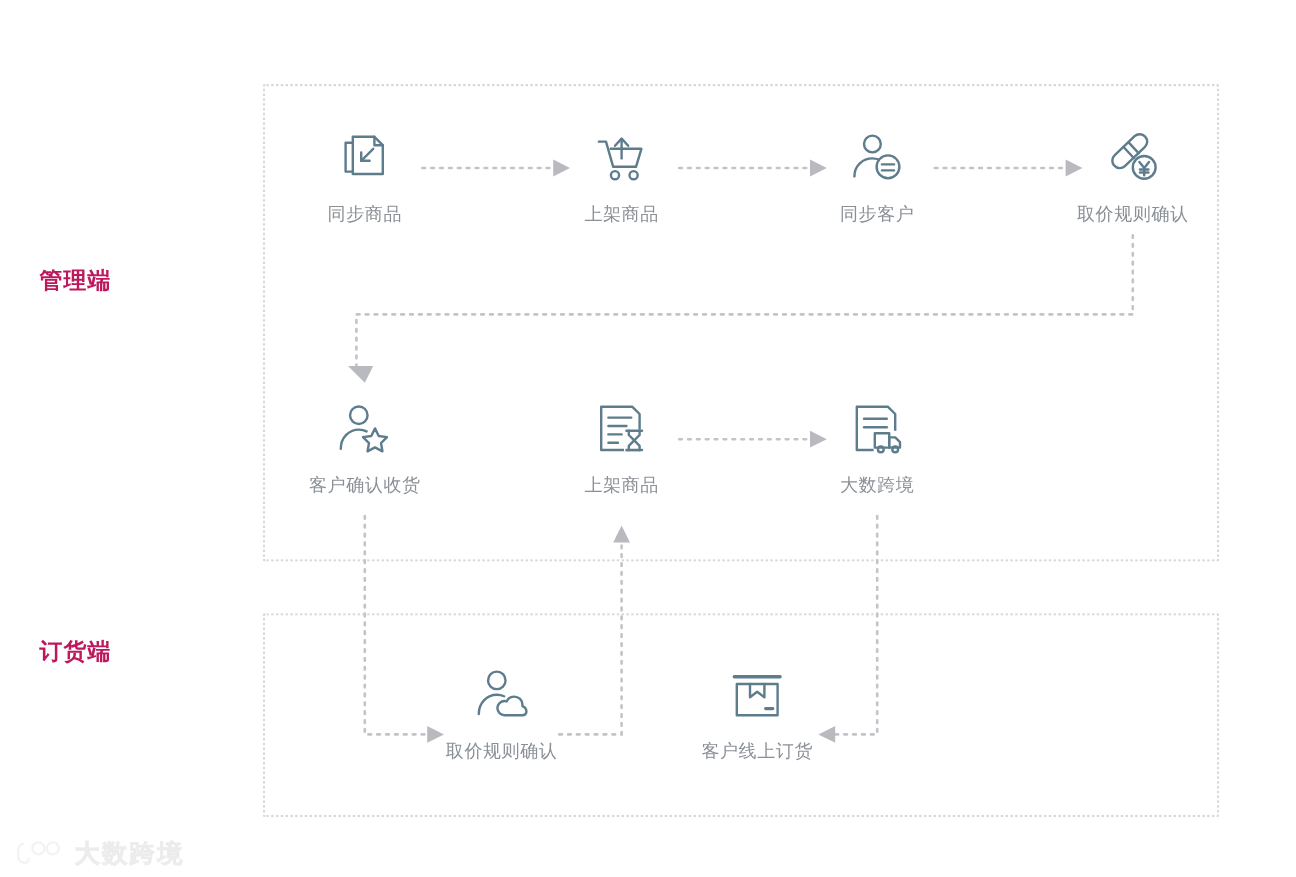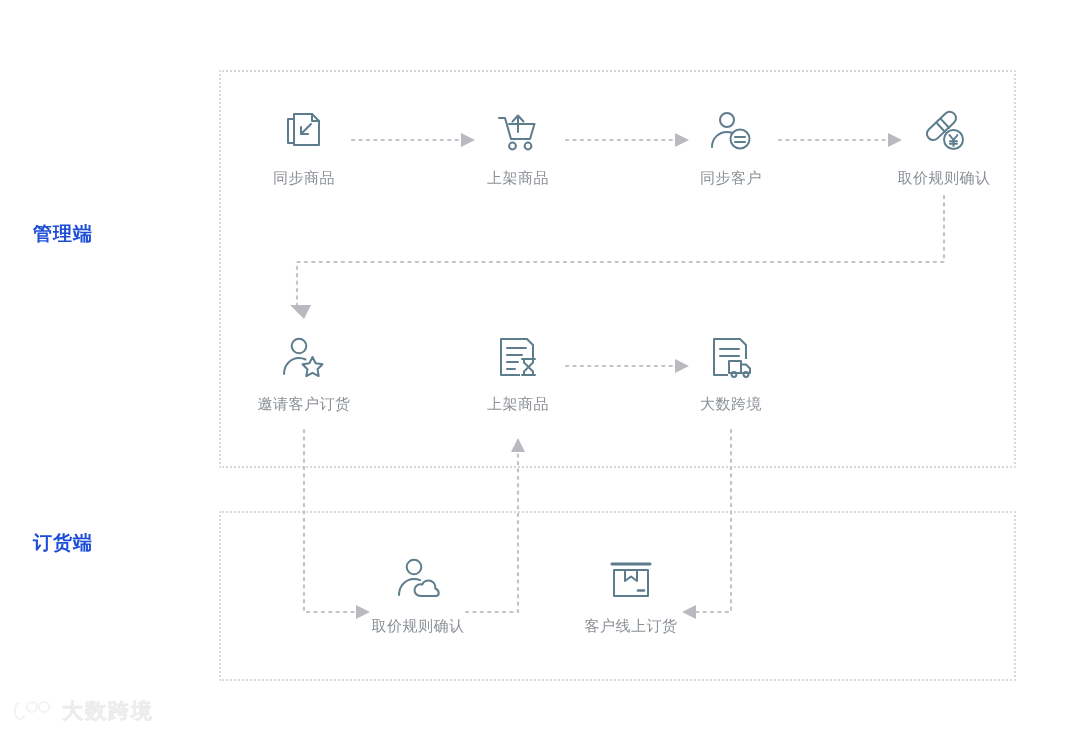--- a/index.html
+++ b/index.html
@@ -19,21 +19,21 @@
     background:transparent;
   }
   #zone-admin{left:219px;top:70px;width:797px;height:398px;}
   #zone-order{left:219px;top:511px;width:797px;height:170px;}
 
   
   .zone-label{
     position:absolute;
     font-size:19px;
     font-weight:bold;
-    color:#1d4ed8;
+    color:#be185d;
     letter-spacing:1px;
     white-space:nowrap;
   }
   #label-admin{left:33px;top:221px;}
   #label-order{left:33px;top:530px;}
 
   
   .node{
     position:absolute;
     width:132px;
@@ -203,21 +203,21 @@
   <div class="node" style="left:304px;top:330px;">
     <div class="ico">
       <svg width="50" height="50" viewBox="0 0 50 50">
         <g class="lineicon">
           <circle cx="20" cy="13" r="7.3"></circle>
           <path d="M5 41 c0 -9.5 7 -16 15 -16 c2.4 0 4.6 .5 6.5 1.5"></path>
           <path d="M33.5 24 l3.1 6.3 l6.9 1 l-5 4.9 l1.2 6.9 l-6.2 -3.3 l-6.2 3.3 l1.2 -6.9 l-5 -4.9 l6.9 -1 z" fill="#fff"></path>
         </g>
       </svg>
     </div>
-    <div class="cap">邀请客户订货</div>
+    <div class="cap">客户确认收货</div>
   </div>
 
   <div class="node" style="left:518px;top:330px;">
     <div class="ico">
       <svg width="50" height="50" viewBox="0 0 50 50">
         <g class="lineicon">
           <path d="M8 6 h26 l6 6 v30 H8 z"></path>
           <path d="M14 15 h19"></path>
           <path d="M14 22 h15"></path>
           <path d="M14 29 h11"></path>

